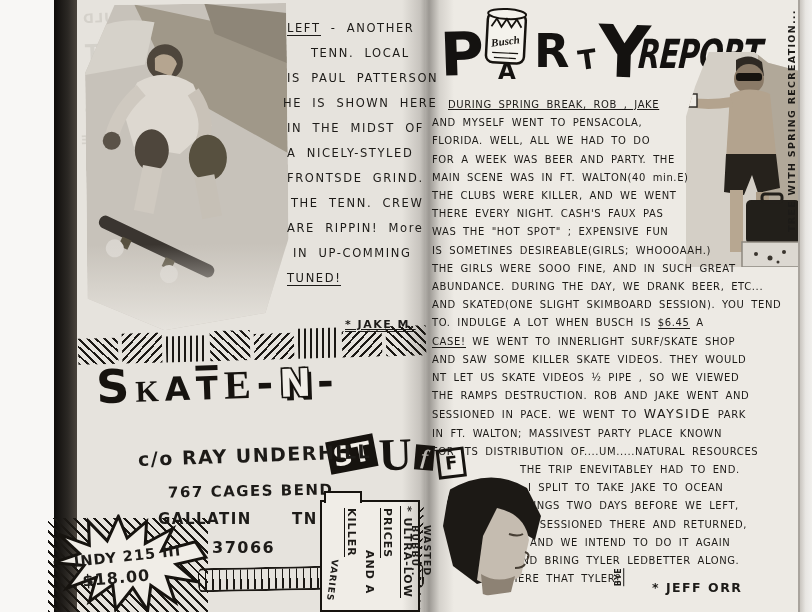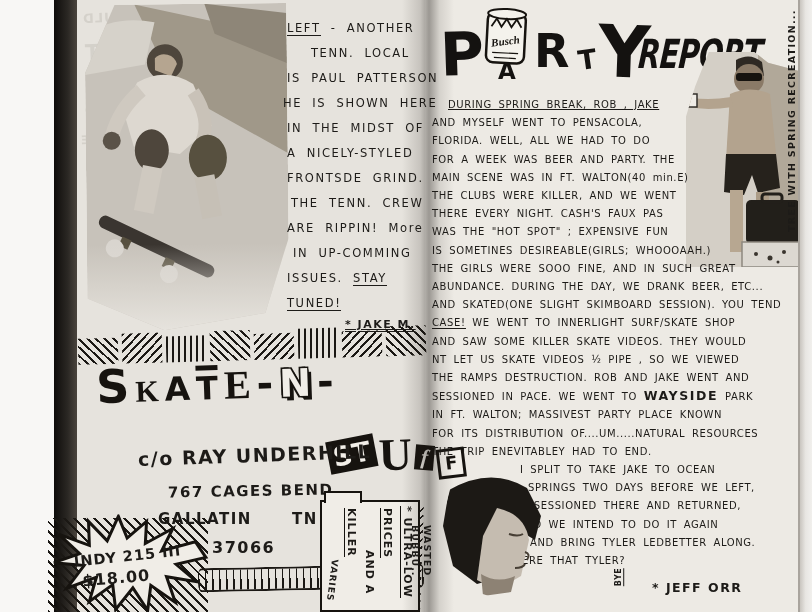--- a/index.html
+++ b/index.html
@@ -17,21 +17,21 @@
         background:linear-gradient(90deg,#c9c5bf,#e8e6e2 40%,#f4f3f1);border-left:2px solid #a9a49d;}
   .caption-col{position:absolute;left:287px;top:16px;width:150px;}
   .caption-line{font-size:11.5px;letter-spacing:1.6px;word-spacing:5px;line-height:25px;white-space:nowrap;}
   .caption-line:nth-child(2){margin-left:24px;}
   .caption-line:nth-child(4){margin-left:-4px;}
   .caption-line:nth-child(8){margin-left:4px;}
   .caption-line:nth-child(10){margin-left:6px;}
   .sig{position:absolute;font-size:11px;letter-spacing:1.5px;font-weight:700;}
   .sig-jake{left:345px;top:318px;text-decoration:underline double;}
   u.hu{text-decoration:none;border-bottom:1.8px solid currentColor;margin-top:36px;}
-  b.hb{font-weight:700;font-size:12.5px;letter-spacing:1.6px;}
+  b.hb{font-weight:400;font-size:12.5px;letter-spacing:1.6px;}
 
   
   .photo{position:absolute;overflow:hidden;}
   .photo-skater{left:86px;top:4px;width:202px;height:326px;transform:rotate(-.6deg);
         clip-path:polygon(15% 0,100% 0,100% 72%,88% 95%,38% 100%,0 90%,0 21%);}
   
   .hatch-band{position:absolute;left:78px;top:330px;width:348px;height:30px;display:flex;gap:4px;
         transform:rotate(-1.6deg);}
   .hseg{flex:1;}
   .hA{background:repeating-linear-gradient(45deg,#1b1814 0 2px,rgba(0,0,0,0) 2px 6px);}
@@ -191,21 +191,20 @@
       <div class="caption-line"><u class="hu">LEFT</u> - ANOTHER</div>
       <div class="caption-line">TENN. LOCAL</div>
       <div class="caption-line">IS PAUL PATTERSON</div>
       <div class="caption-line">HE IS SHOWN HERE</div>
       <div class="caption-line">IN THE MIDST OF</div>
       <div class="caption-line">A NICELY-STYLED</div>
       <div class="caption-line">FRONTSDE GRIND.</div>
       <div class="caption-line">THE TENN. CREW</div>
       <div class="caption-line">ARE RIPPIN! More</div>
       <div class="caption-line">IN UP-COMMING</div>
-      <div class="caption-line">ISSUES. <u class="hu">STAY</u></div>
       <div class="caption-line"><u class="hu">TUNED!</u></div>
     </div>
   <div class="sig sig-jake">* JAKE M.</div>
 
   <div class="hatch-band">
     <span class="hseg hA"></span>
     <span class="hseg hB"></span>
     <span class="hseg hC"></span>
     <span class="hseg hA"></span>
     <span class="hseg hB"></span>
@@ -305,20 +304,21 @@
       <div class="body-line">FLORIDA. WELL, ALL WE HAD TO DO</div>
       <div class="body-line">FOR A WEEK WAS BEER AND PARTY. THE</div>
       <div class="body-line">MAIN SCENE WAS IN FT. WALTON(40 min.E)</div>
       <div class="body-line">THE CLUBS WERE KILLER, AND WE WENT</div>
       <div class="body-line">THERE EVERY NIGHT. CASH'S FAUX PAS</div>
       <div class="body-line">WAS THE "HOT SPOT" ; EXPENSIVE FUN</div>
       <div class="body-line">IS SOMETINES DESIREABLE(GIRLS; WHOOOAAH.)</div>
       <div class="body-line">THE GIRLS WERE SOOO FINE, AND IN SUCH GREAT</div>
       <div class="body-line">ABUNDANCE. DURING THE DAY, WE DRANK BEER, ETC...</div>
       <div class="body-line">AND SKATED(ONE SLIGHT SKIMBOARD SESSION). YOU TEND</div>
+      <div class="body-line">TO. INDULGE A LOT WHEN BUSCH IS <u class="hu">$6.45</u> A</div>
       <div class="body-line"><u class="hu">CASE!</u> WE WENT TO INNERLIGHT SURF/SKATE SHOP</div>
       <div class="body-line">AND SAW SOME KILLER SKATE VIDEOS. THEY WOULD</div>
       <div class="body-line">NT LET US SKATE VIDEOS ½ PIPE , SO WE VIEWED</div>
       <div class="body-line">THE RAMPS DESTRUCTION. ROB AND JAKE WENT AND</div>
       <div class="body-line">SESSIONED IN PACE. WE WENT TO <b class="hb">WAYSIDE</b> PARK</div>
       <div class="body-line">IN FT. WALTON; MASSIVEST PARTY PLACE KNOWN</div>
       <div class="body-line">FOR ITS DISTRIBUTION OF....UM.....NATURAL RESOURCES</div>
       <div class="body-line">THE TRIP ENEVITABLEY HAD TO END.</div>
       <div class="body-line">I SPLIT TO TAKE JAKE TO OCEAN</div>
       <div class="body-line">SPRINGS TWO DAYS BEFORE WE LEFT,</div>

